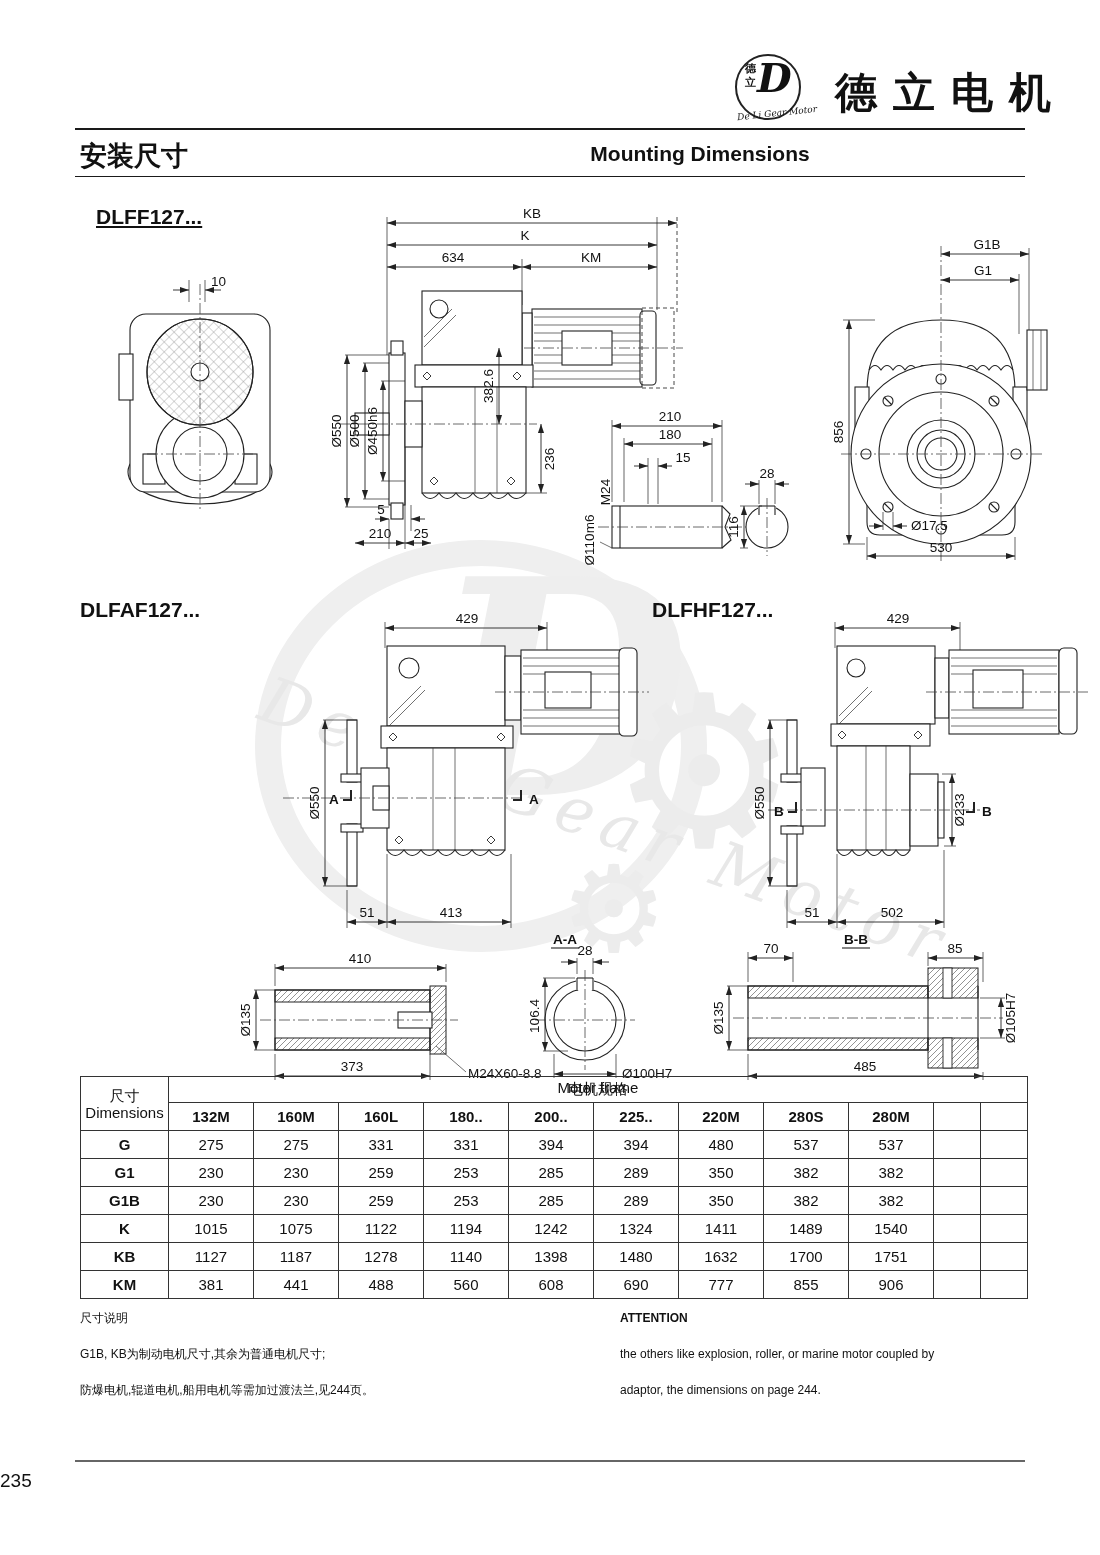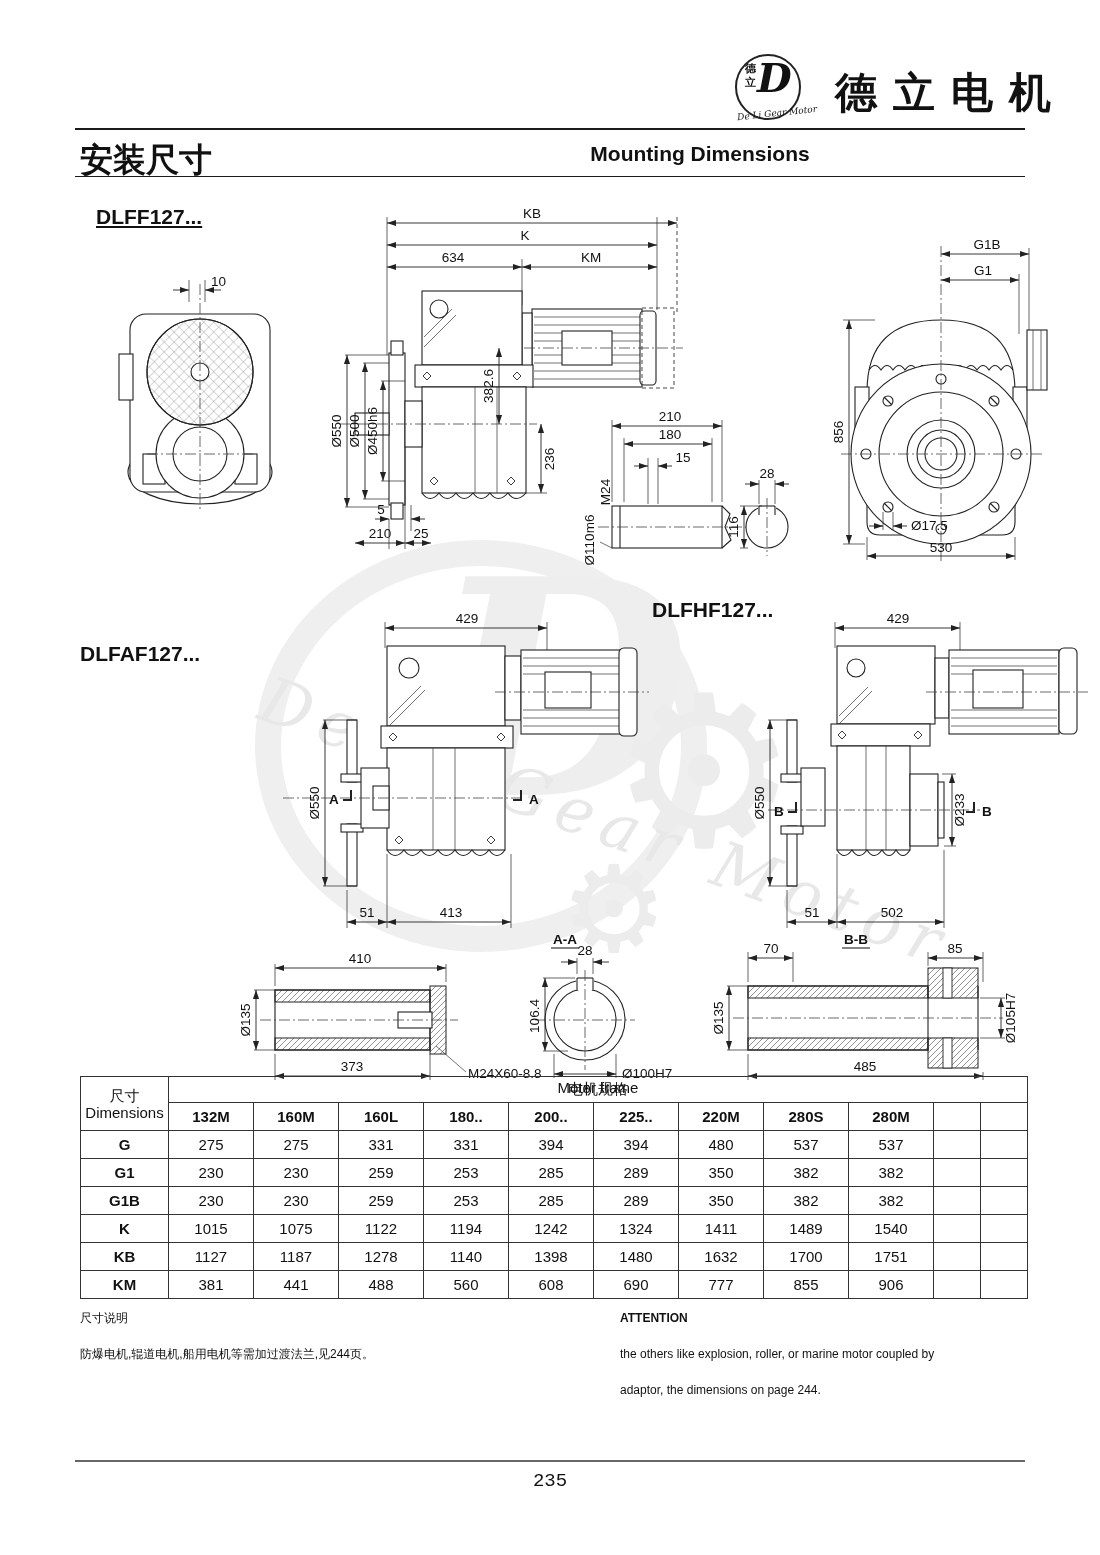--- a/index.html
+++ b/index.html
@@ -10,21 +10,21 @@
   .wm{position:absolute;inset:0;z-index:0;pointer-events:none;}
   .wm-ring{position:absolute;left:255px;top:540px;width:400px;height:360px;border:26px solid #efefef;border-radius:50%;}
   .wm-d{position:absolute;left:430px;top:540px;font-family:"DejaVu Serif",serif;font-style:italic;font-weight:bold;
         font-size:300px;color:#eeeeee;line-height:1;}
   .wm-gear{position:absolute;color:#ececec;font-family:"DejaVu Sans",sans-serif;}
   .wm-script{position:absolute;left:240px;top:790px;width:760px;font-family:"DejaVu Serif",serif;font-style:italic;
         font-size:64px;color:#e8e8e8;transform:rotate(20deg);letter-spacing:10px;white-space:nowrap;}
   .z1{z-index:1;}
   
   .rule{position:absolute;background:#1a1a1a;}
-  .title-cn{font-size:33px;font-weight:bold;}
+  .title-cn{font-size:27px;font-weight:bold;}
   .title-en{font-size:21px;font-weight:bold;text-align:center;}
   .model-h{font-size:21px;font-weight:bold;font-style:normal;}
   .logo-circle{position:absolute;width:62px;height:62px;border:2px solid #222;border-radius:50%;}
   .logo-cn-small{position:absolute;font-size:11px;line-height:12px;width:14px;font-weight:bold;}
   .logo-D{position:absolute;font-family:"DejaVu Serif",serif;font-weight:bold;font-style:italic;font-size:40px;line-height:1;}
   .logo-sub{position:absolute;font-family:"DejaVu Serif",serif;font-style:italic;font-size:9px;white-space:nowrap;transform:rotate(-6deg);}
   .brand{position:absolute;font-family:"DejaVu Serif",serif;font-weight:bold;font-size:42px;letter-spacing:16px;white-space:nowrap;}
   
   svg{overflow:visible;}
   .ln{stroke:#222;stroke-width:1.1;fill:none;}
@@ -42,21 +42,21 @@
   table.dims td,table.dims th{border:1px solid #333;font-size:15px;padding:0 2px;text-align:center;
     height:27px;font-weight:normal;overflow:hidden;white-space:nowrap;}
   table.dims .hd{font-weight:bold;}
   .spec-cell{position:relative;text-align:left;padding-left:10px;}
   .spec-center{position:absolute;left:0;right:0;top:2px;text-align:center;}
   .dimcell{font-size:14px;line-height:17px;}
   
   .note{font-size:12px;line-height:36px;}
   .note .nt{font-weight:normal;}
   .note-en .nt{font-weight:bold;}
-  .pagenum{font-size:19px;text-align:center;width:100%;font-family:Liberation Mono, monospace;}
+  .pagenum{font-size:19px;text-align:left;width:100%;}
 </style>
 </head>
 <body>
 
 <div id="page">
 
   <svg class="abs" width="0" height="0">
     <defs>
       <marker id="ar" viewBox="0 0 10 8" refX="10" refY="4" markerWidth="11" markerHeight="8" orient="auto-start-reverse">
         <path d="M10,4 L0,0.6 L0,7.4 Z" fill="#222"></path>
@@ -285,21 +285,21 @@
     <line class="dim" x1="64" y1="294" x2="78" y2="294" marker-end="url(#ar)"></line>
     <line class="dim" x1="102" y1="294" x2="88" y2="294" marker-end="url(#ar)"></line>
     <text class="dt" x="106" y="298">Ø17.5</text>
 
     <line class="ext" x1="62" y1="305" x2="62" y2="328"></line>
     <line class="ext" x1="210" y1="305" x2="210" y2="328"></line>
     <line class="dim" x1="62" y1="324" x2="210" y2="324" marker-start="url(#ar)" marker-end="url(#ar)"></line>
     <text class="dt tm" x="136" y="320">530</text>
   </svg>
 
-  <div class="abs z1 model-h" style="left:80px;top:598px;margin-top:44px;">DLFAF127...</div>
+  <div class="abs z1 model-h" style="left:80px;top:598px;">DLFAF127...</div>
   <div class="abs z1 model-h" style="left:652px;top:598px;">DLFHF127...</div>
 
   <svg class="abs z1" style="left:225px;top:608px;" width="430" height="322">
     <line class="ext" x1="160" y1="14" x2="160" y2="40"></line>
     <line class="ext" x1="322" y1="14" x2="322" y2="50"></line>
     <line class="dim" x1="160" y1="20" x2="322" y2="20" marker-start="url(#ar)" marker-end="url(#ar)"></line>
     <text class="dt tm" x="242" y="15">429</text>
     <rect class="lnw" x="162" y="38" width="118" height="80"></rect>
     <circle class="ln" cx="184" cy="60" r="10"></circle>
     <line class="thin" x1="164" y1="110" x2="196" y2="78"></line>
@@ -623,20 +623,21 @@
         <td>906</td>
         <td></td>
         <td></td>
       </tr>
     </tbody>
       </table>
   </div>
 
   <div class="abs z1 note" style="left:80px;top:1300px;width:500px;">
     <div class="nt">尺寸说明</div>
+    <div>G1B, KB为制动电机尺寸,其余为普通电机尺寸;</div>
     <div>防爆电机,辊道电机,船用电机等需加过渡法兰,见244页。</div>
   </div>
   <div class="abs z1 note note-en" style="left:620px;top:1300px;width:420px;">
     <div class="nt">ATTENTION</div>
     <div>the others like explosion, roller, or marine motor coupled by</div>
     <div>adaptor, the dimensions on page 244.</div>
   </div>
 
   <div class="rule z1" style="left:75px;top:1460px;width:950px;height:2px;background:#666;"></div>
   <div class="abs z1 pagenum" style="left:0;top:1470px;">235</div>

